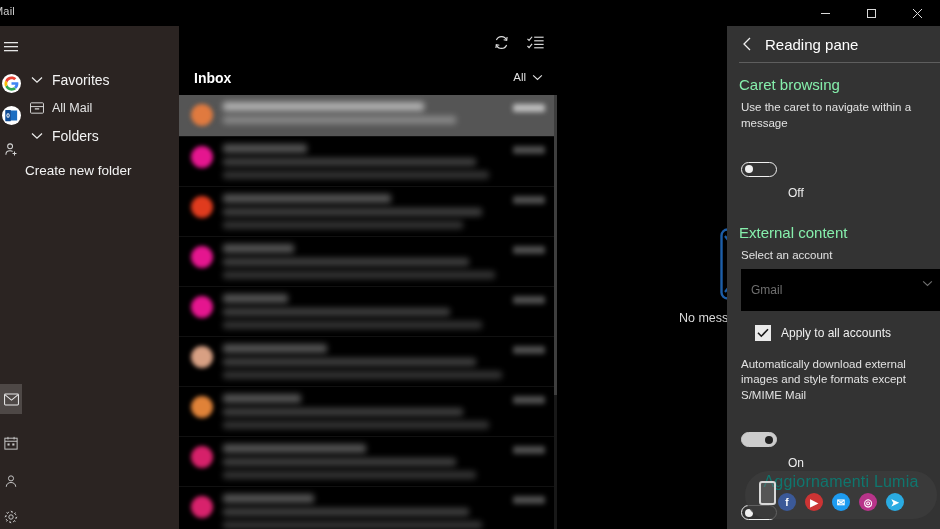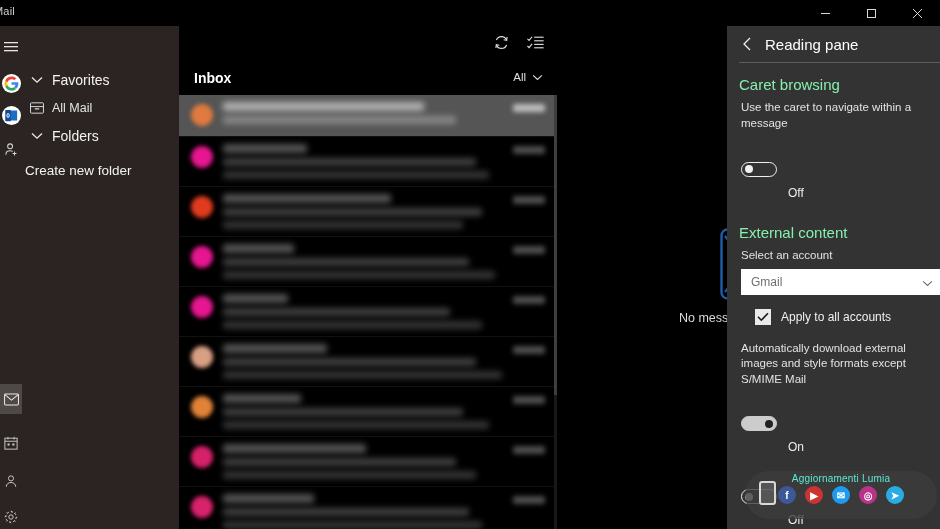--- a/index.html
+++ b/index.html
@@ -238,22 +238,22 @@
   .tg.on  { background: #cccccc; border: 1.3px solid #cccccc; }
   .tg.on  .knob {
     position: absolute; right: 3px; top: 50%; transform: translateY(-50%);
     width: 8px; height: 8px; border-radius: 50%; background: #222;
   }
   .tg-lbl { margin-left: 11px; font-size: 12px; color: #ededed; margin-top: 47px; }
 
   .selectwrap { padding: 0 0 0 14px; }
   .fakeselect {
     position: relative;
-    width: 199px; height: 26px;
-    background: #ffffff;
+    width: 199px; height: 42px;
+    background: #000000;
     display: flex; align-items: center;
     color: #6f6f6f; font-size: 12px;
     padding-left: 10px;
   }
   .fakeselect .chev {
     position: absolute; right: 7px; top: 7px;
     color: #6f6f6f;
   }
   .checkrow {
     display: flex; align-items: center;
@@ -272,21 +272,21 @@
     position: absolute; left: 745px; top: 471px;
     width: 192px; height: 48px;
     border-radius: 24px;
     background: rgba(60,60,60,0.80);
     z-index: 60;
     display: flex; flex-direction: column;
     align-items: center;
   }
   .wm-txt {
     margin-top: 2px;
-    font-size: 10px; color: #5eead4;
+    font-size: 16px; color: #0f766e;
     letter-spacing: .2px;
   }
   .wm-icons {
     display: flex; gap: 9px; margin-top: 2px;
   }
   .wm-ic {
     width: 18px; height: 18px; border-radius: 50%;
     display: flex; align-items: center; justify-content: center;
     color: #fff; font-size: 10px; font-weight: bold;
   }

